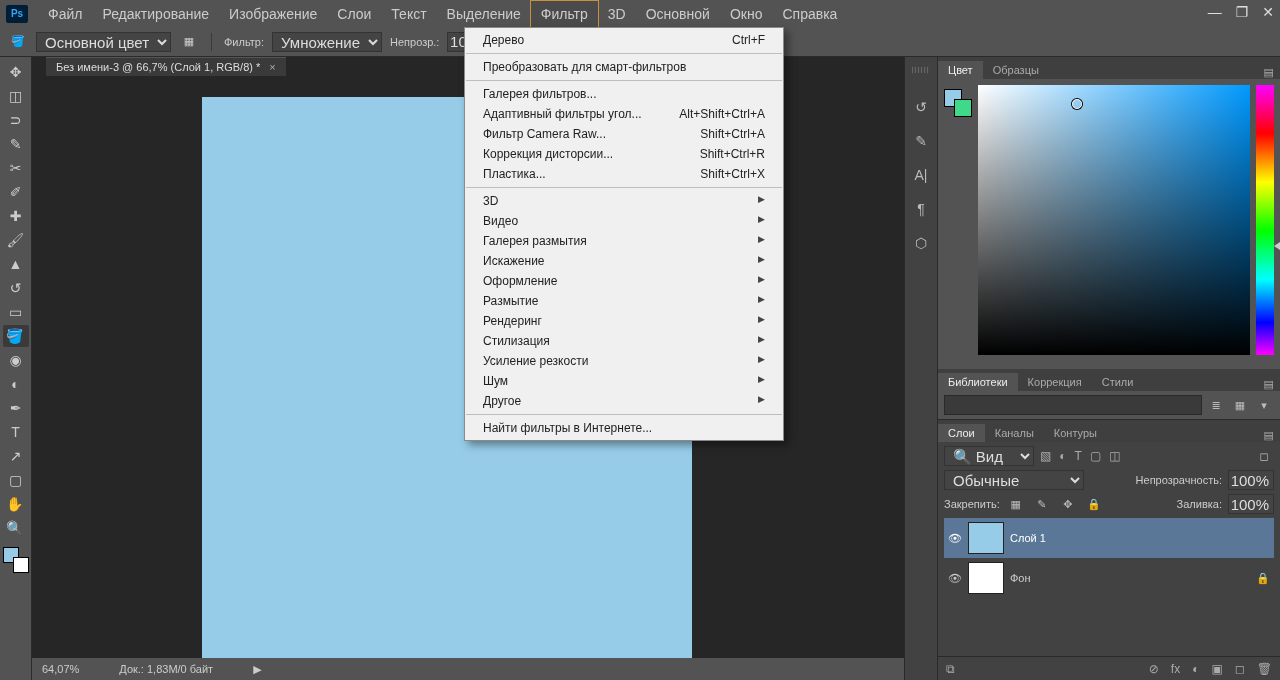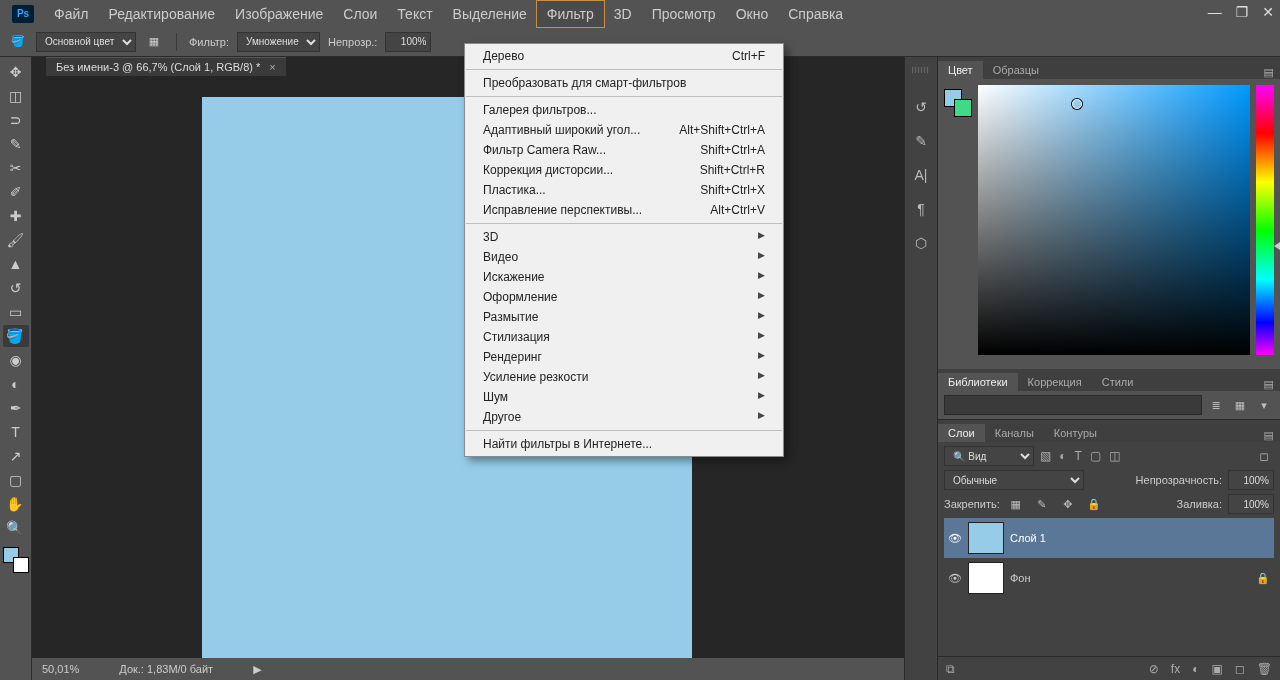--- a/index.html
+++ b/index.html
@@ -1,24 +1,24 @@
 <!DOCTYPE html>
 <html><head>
 <meta charset="utf-8">
 <style>
   * { margin:0; padding:0; box-sizing:border-box; font-family:"Segoe UI",Tahoma,sans-serif; }
   body { width:1280px; height:680px; background:#535353; color:#ccc; font-size:11px; overflow:hidden; user-select:none; }
-  .menubar { height:27px; background:#535353; display:flex; align-items:center; padding:8px 6px; position:relative;margin-left:6px; }
+  .menubar { height:27px; background:#535353; display:flex; align-items:center; padding:8px 6px; position:relative; }
   .ps-logo { width:22px; height:18px; background:#001e36; color:#31a8ff; font-size:10px; font-weight:bold; display:flex; align-items:center; justify-content:center; border-radius:2px; margin-right:10px; }
   .menubar .mitem { padding:5px 10px; cursor:default; font-size:14px; }
   .menubar .mitem.open { background:#4b4b4b; outline:1px solid #c88f3e; }
   .win-controls { position:absolute; right:6px; top:4px; display:flex; gap:14px; color:#ddd; font-size:14px; }
   .optbar { height:30px; background:#535353; border-bottom:1px solid #2a2a2a; display:flex; align-items:center; padding:0 8px; gap:8px; font-size:11px; }
   .optbar .sep { width:1px; height:18px; background:#3a3a3a; margin:0 4px;}
-  .optbar select, .layers-panel select, .num-field { background:#444; color:#ddd; border:1px solid #333; font-size:10px; height:20px; padding:0 4px; }
+  .optbar select, .layers-panel select, .num-field { background:#444; color:#ddd; border:1px solid #333; font-size:15px; height:20px; padding:0 4px; }
   .num-field { width:46px; text-align:right; display:inline-flex; align-items:center; justify-content:flex-end; }
   .main { display:flex; height:623px; }
   .toolbar { width:32px; background:#535353; border-right:1px solid #2a2a2a; display:flex; flex-direction:column; align-items:center; padding-top:4px; gap:2px;}
   .toolbar .tbtn { width:26px; height:22px; display:flex; align-items:center; justify-content:center; color:#ccc; font-size:14px; border-radius:2px; cursor:default; }
   .toolbar .tbtn.active { background:#3a3a3a; }
   .doc-area { flex:1; background:#262626; position:relative; }
   .doc-tab { position:absolute; top:0; left:14px; background:#3a3a3a; color:#ddd; font-size:11px; padding:3px 10px; border-top:1px solid #555; }
   .doc-tab .x { margin-left:6px; color:#aaa;}
   .canvas { position:absolute; top:40px; left:170px; width:490px; height:570px; background:#96cce8; }
   .statusbar { position:absolute; bottom:0; left:0; right:0; height:22px; background:#535353; color:#ccc; display:flex; align-items:center; padding:0 10px; font-size:11px; gap:40px;}
@@ -46,21 +46,21 @@
   .layers-body{flex:1;background:#424242;padding:4px 6px;display:flex;flex-direction:column;gap:4px;}
   .layer-row{display:flex;align-items:center;gap:6px;height:40px;padding:2px 4px;}
   .layer-row.sel{background:#5b7797;color:#fff;}
   .eye{width:14px;text-align:center;}
   .thumb{width:36px;height:32px;border:1px solid #222;}
   .lrow-ctrl{display:flex;align-items:center;gap:6px;font-size:11px;color:#ccc;}
   .lrow-ctrl .lbl{min-width:0;}
   .filter-icons{display:flex;gap:8px;color:#aaa;font-size:12px;align-items:center;}
   .layers-footer{height:24px;background:#424242;border-top:1px solid #2a2a2a;display:flex;align-items:center;justify-content:flex-end;gap:12px;padding:0 8px;color:#aaa;font-size:12px;}
   
-  .dropdown { position:absolute; top:27px; left:464px; width:320px; background:#f0f0f0; color:#222; border:1px solid #8a8a8a; box-shadow:4px 4px 8px rgba(0,0,0,.4); z-index:50; padding:2px 0; font-size:12px;margin-top:16px;}
+  .dropdown { position:absolute; top:27px; left:464px; width:320px; background:#f0f0f0; color:#222; border:1px solid #8a8a8a; box-shadow:4px 4px 8px rgba(0,0,0,.4); z-index:50; padding:2px 0; font-size:12px;}
   .dropdown .drow{display:flex;justify-content:space-between;padding:3px 18px;cursor:default;white-space:nowrap;}
   .dropdown .dsep{height:1px;background:#bfbfbf;margin:3px 1px;}
   .dropdown .sub::after{content:"▶";font-size:9px;color:#444;}
   .tool-swatch{ width:26px; height:26px; position:relative; margin-top:6px;}
   .tool-swatch .fg{position:absolute;top:0;left:0;width:16px;height:16px;background:#96cce8;border:1px solid #000;}
   .tool-swatch .bg{position:absolute;bottom:0;right:0;width:16px;height:16px;background:#fff;border:1px solid #000;}
   .opt-icon{width:20px;height:20px;display:flex;align-items:center;justify-content:center;color:#ccc;}
 </style>
 </head>
 <body>
@@ -69,21 +69,21 @@
   <div class="ps-logo">Ps</div>
   <div id="menu-items" style="display: flex;">
       <span class="mitem">Файл</span>
       <span class="mitem">Редактирование</span>
       <span class="mitem">Изображение</span>
       <span class="mitem">Слои</span>
       <span class="mitem">Текст</span>
       <span class="mitem">Выделение</span>
       <span class="mitem open">Фильтр</span>
       <span class="mitem">3D</span>
-      <span class="mitem">Просмотр</span>
+      <span class="mitem">Основной</span>
       <span class="mitem">Окно</span>
       <span class="mitem">Справка</span>
     </div>
   <div class="win-controls">
     <span>—</span>
     <span>❐</span>
     <span>✕</span>
   </div>
 </div>
 
@@ -96,60 +96,59 @@
     <div class="drow">
       <span>Преобразовать для смарт-фильтров</span>
       <span></span>
     </div>
     <div class="dsep"></div>
     <div class="drow">
       <span>Галерея фильтров...</span>
       <span></span>
     </div>
     <div class="drow">
-      <span>Адаптивный широкий угол...</span>
+      <span>Адаптивный фильтры угол...</span>
       <span>Alt+Shift+Ctrl+A</span>
     </div>
     <div class="drow">
       <span>Фильтр Camera Raw...</span>
       <span>Shift+Ctrl+A</span>
     </div>
     <div class="drow">
       <span>Коррекция дисторсии...</span>
       <span>Shift+Ctrl+R</span>
     </div>
     <div class="drow">
       <span>Пластика...</span>
       <span>Shift+Ctrl+X</span>
     </div>
-    <div class="drow">
-      <span>Исправление перспективы...</span>
-      <span>Alt+Ctrl+V</span>
-    </div>
     <div class="dsep"></div>
     <div class="drow sub">
       <span>3D</span>
     </div>
     <div class="drow sub">
       <span>Видео</span>
     </div>
     <div class="drow sub">
+      <span>Галерея размытия</span>
+    </div>
+    <div class="drow sub">
       <span>Искажение</span>
     </div>
     <div class="drow sub">
       <span>Оформление</span>
     </div>
     <div class="drow sub">
       <span>Размытие</span>
     </div>
     <div class="drow sub">
+      <span>Рендеринг</span>
+    </div>
+    <div class="drow sub">
       <span>Стилизация</span>
-    </div>
-    <div class="drow sub">
-      <span>Рендеринг</span>
     </div>
     <div class="drow sub">
       <span>Усиление резкости</span>
     </div>
     <div class="drow sub">
       <span>Шум</span>
     </div>
     <div class="drow sub">
       <span>Другое</span>
     </div>
@@ -200,21 +199,21 @@
       </div>
     </div>
 
   <div class="doc-area">
     <div class="doc-tab">
       <span>Без имени-3 @ 66,7% (Слой 1, RGB/8) *</span>
       <span class="x">×</span>
     </div>
     <div class="canvas"></div>
     <div class="statusbar">
-      <span>50,01%</span>
+      <span>64,07%</span>
       <span>Док.: 1,83M/0 байт</span>
       <span>▶</span>
     </div>
   </div>
 
   <div class="mid-strip" id="midstrip">
     <div class="grip"></div>
   <div>↺</div>
       <div>✎</div>
       <div>A|</div>

